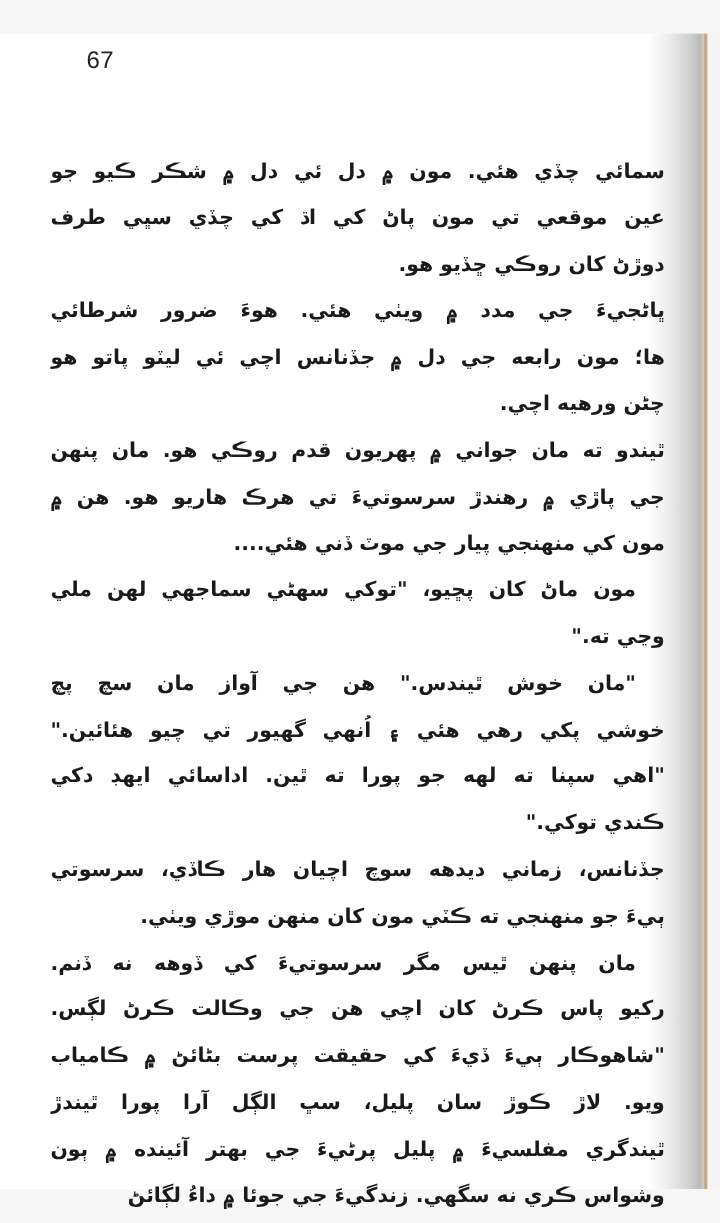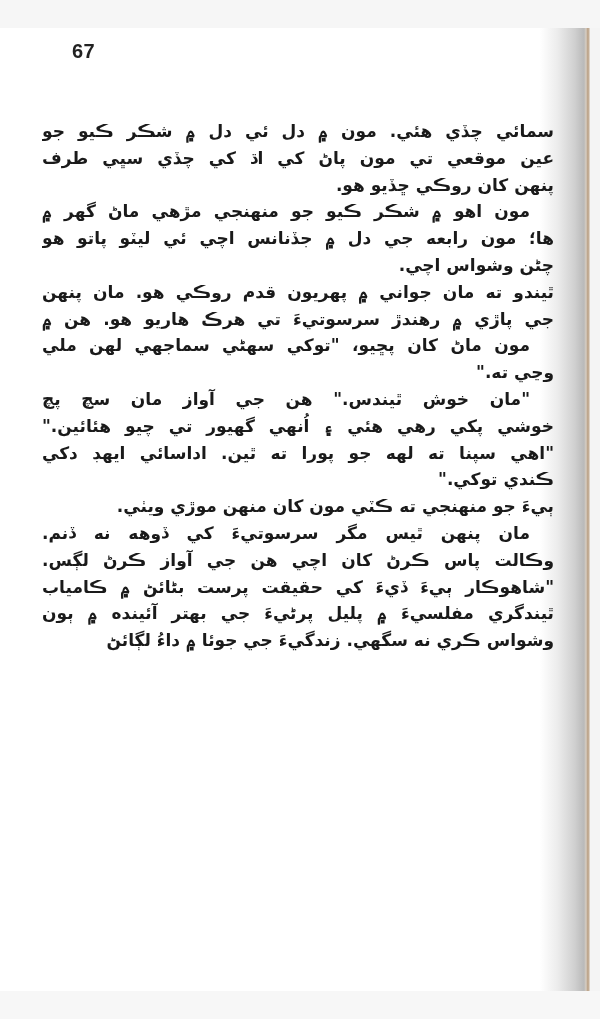--- a/index.html
+++ b/index.html
@@ -41,21 +41,21 @@
     .right-strip {
       position: absolute;
       left: 590px; top: 28px;
       width: 10px; height: 963px;
       background: #f4f4f4;
     }
     .page-number {
       position: absolute;
       left: 72px; top: 40px;
       font-family: "Liberation Sans", sans-serif;
-      font-weight: bold;
+      font-weight: normal;
       font-size: 20px;
       color: #222;
       letter-spacing: 0.5px;
     }
     .text-block {
       position: absolute;
       left: 42px;
       top: 118px;
       width: 512px;
       direction: rtl;
@@ -65,20 +65,21 @@
       font-size: 17px;
       line-height: 26.8px;
     }
     .line {
       display: block;
       white-space: nowrap;
       text-align: justify;
       text-align-last: justify;
       height: 26.8px;
       overflow: hidden;
+      margin-top: 12px;
     }
     .line.last {
       text-align-last: right;
     }
     .line.indent {
       padding-right: 24px;
     }
   </style>
 </head>
 <body>
@@ -91,44 +92,47 @@
 
 <div class="right-strip"></div>
 <div class="bottom-band"></div>
 
 <div class="page-number">67</div>
 
 <div class="text-block" id="text-block">
     <div class="paragraph">
       <span class="line">سمائي چڏي هئي. مون ۾ دل ئي دل ۾ شڪر ڪيو جو</span>
       <span class="line">عين موقعي تي مون پاڻ کي اڌ کي چڏي سڀي طرف</span>
-      <span class="line last">پنهن کان روڪي ڇڏيو هو.</span>
+      <span class="line last">دوڙڻ کان روڪي ڇڏيو هو.</span>
     </div>
     <div class="paragraph">
-      <span class="line indent">مون اهو ۾ شڪر ڪيو جو منهنجي مڙهي ماڻ گهر ۾</span>
+      <span class="line">ڀاڻجيءَ جي مدد ۾ ويٺي هئي. هوءَ ضرور شرطائي</span>
       <span class="line">ها؛ مون رابعه جي دل ۾ جڏنانس اچي ئي ليٽو پاتو هو</span>
-      <span class="line last">چڻن وشواس اچي.</span>
+      <span class="line last">چڻن ورهيه اچي.</span>
     </div>
     <div class="paragraph">
       <span class="line">ٿيندو ته مان جواني ۾ پهريون قدم روڪي هو. مان پنهن</span>
       <span class="line">جي پاڙي ۾ رهندڙ سرسوتيءَ تي هرڪ هاريو هو. هن ۾</span>
+      <span class="line last">مون کي منهنجي پيار جي موٽ ڏني هئي....</span>
     </div>
     <div class="paragraph">
       <span class="line indent">مون ماڻ کان پڇيو، "توکي سهڻي سماجهي لهن ملي</span>
       <span class="line last">وڃي ته."</span>
     </div>
     <div class="paragraph">
       <span class="line indent">"مان خوش ٿيندس." هن جي آواز مان سچ پچ</span>
       <span class="line">خوشي پکي رهي هئي ۽ اُنهي گهيور تي چيو هئائين."</span>
       <span class="line">"اهي سپنا ته لهه جو پورا ته ٿين. اداسائي ايهڊ دکي</span>
       <span class="line last">ڪندي توکي."</span>
     </div>
     <div class="paragraph">
+      <span class="line">جڏنانس، زماني ديدهه سوچ اچيان هار ڪاڏي، سرسوتي</span>
       <span class="line last">ٻيءَ جو منهنجي ته ڪٽي مون کان منهن موڙي ويٺي.</span>
     </div>
     <div class="paragraph">
       <span class="line indent">مان پنهن ٿيس مگر سرسوتيءَ کي ڏوهه نه ڏنم.</span>
-      <span class="line">وڪالت پاس ڪرڻ کان اچي هن جي آواز ڪرڻ لڳس.</span>
+      <span class="line">رکيو پاس ڪرڻ کان اچي هن جي وڪالت ڪرڻ لڳس.</span>
       <span class="line">"شاهوڪار ٻيءَ ڏيءَ کي حقيقت پرست بڻائڻ ۾ ڪامياب</span>
+      <span class="line">ويو. لاڙ ڪوڙ سان پليل، سڀ الڳل آرا پورا ٿيندڙ</span>
       <span class="line">ٿيندگري مفلسيءَ ۾ پليل پرڻيءَ جي بهتر آئينده ۾ ٻون</span>
       <span class="line last">وشواس ڪري نه سگهي. زندگيءَ جي جوئا ۾ داءُ لڳائڻ</span>
     </div>
   </div>
 
 </body></html>

